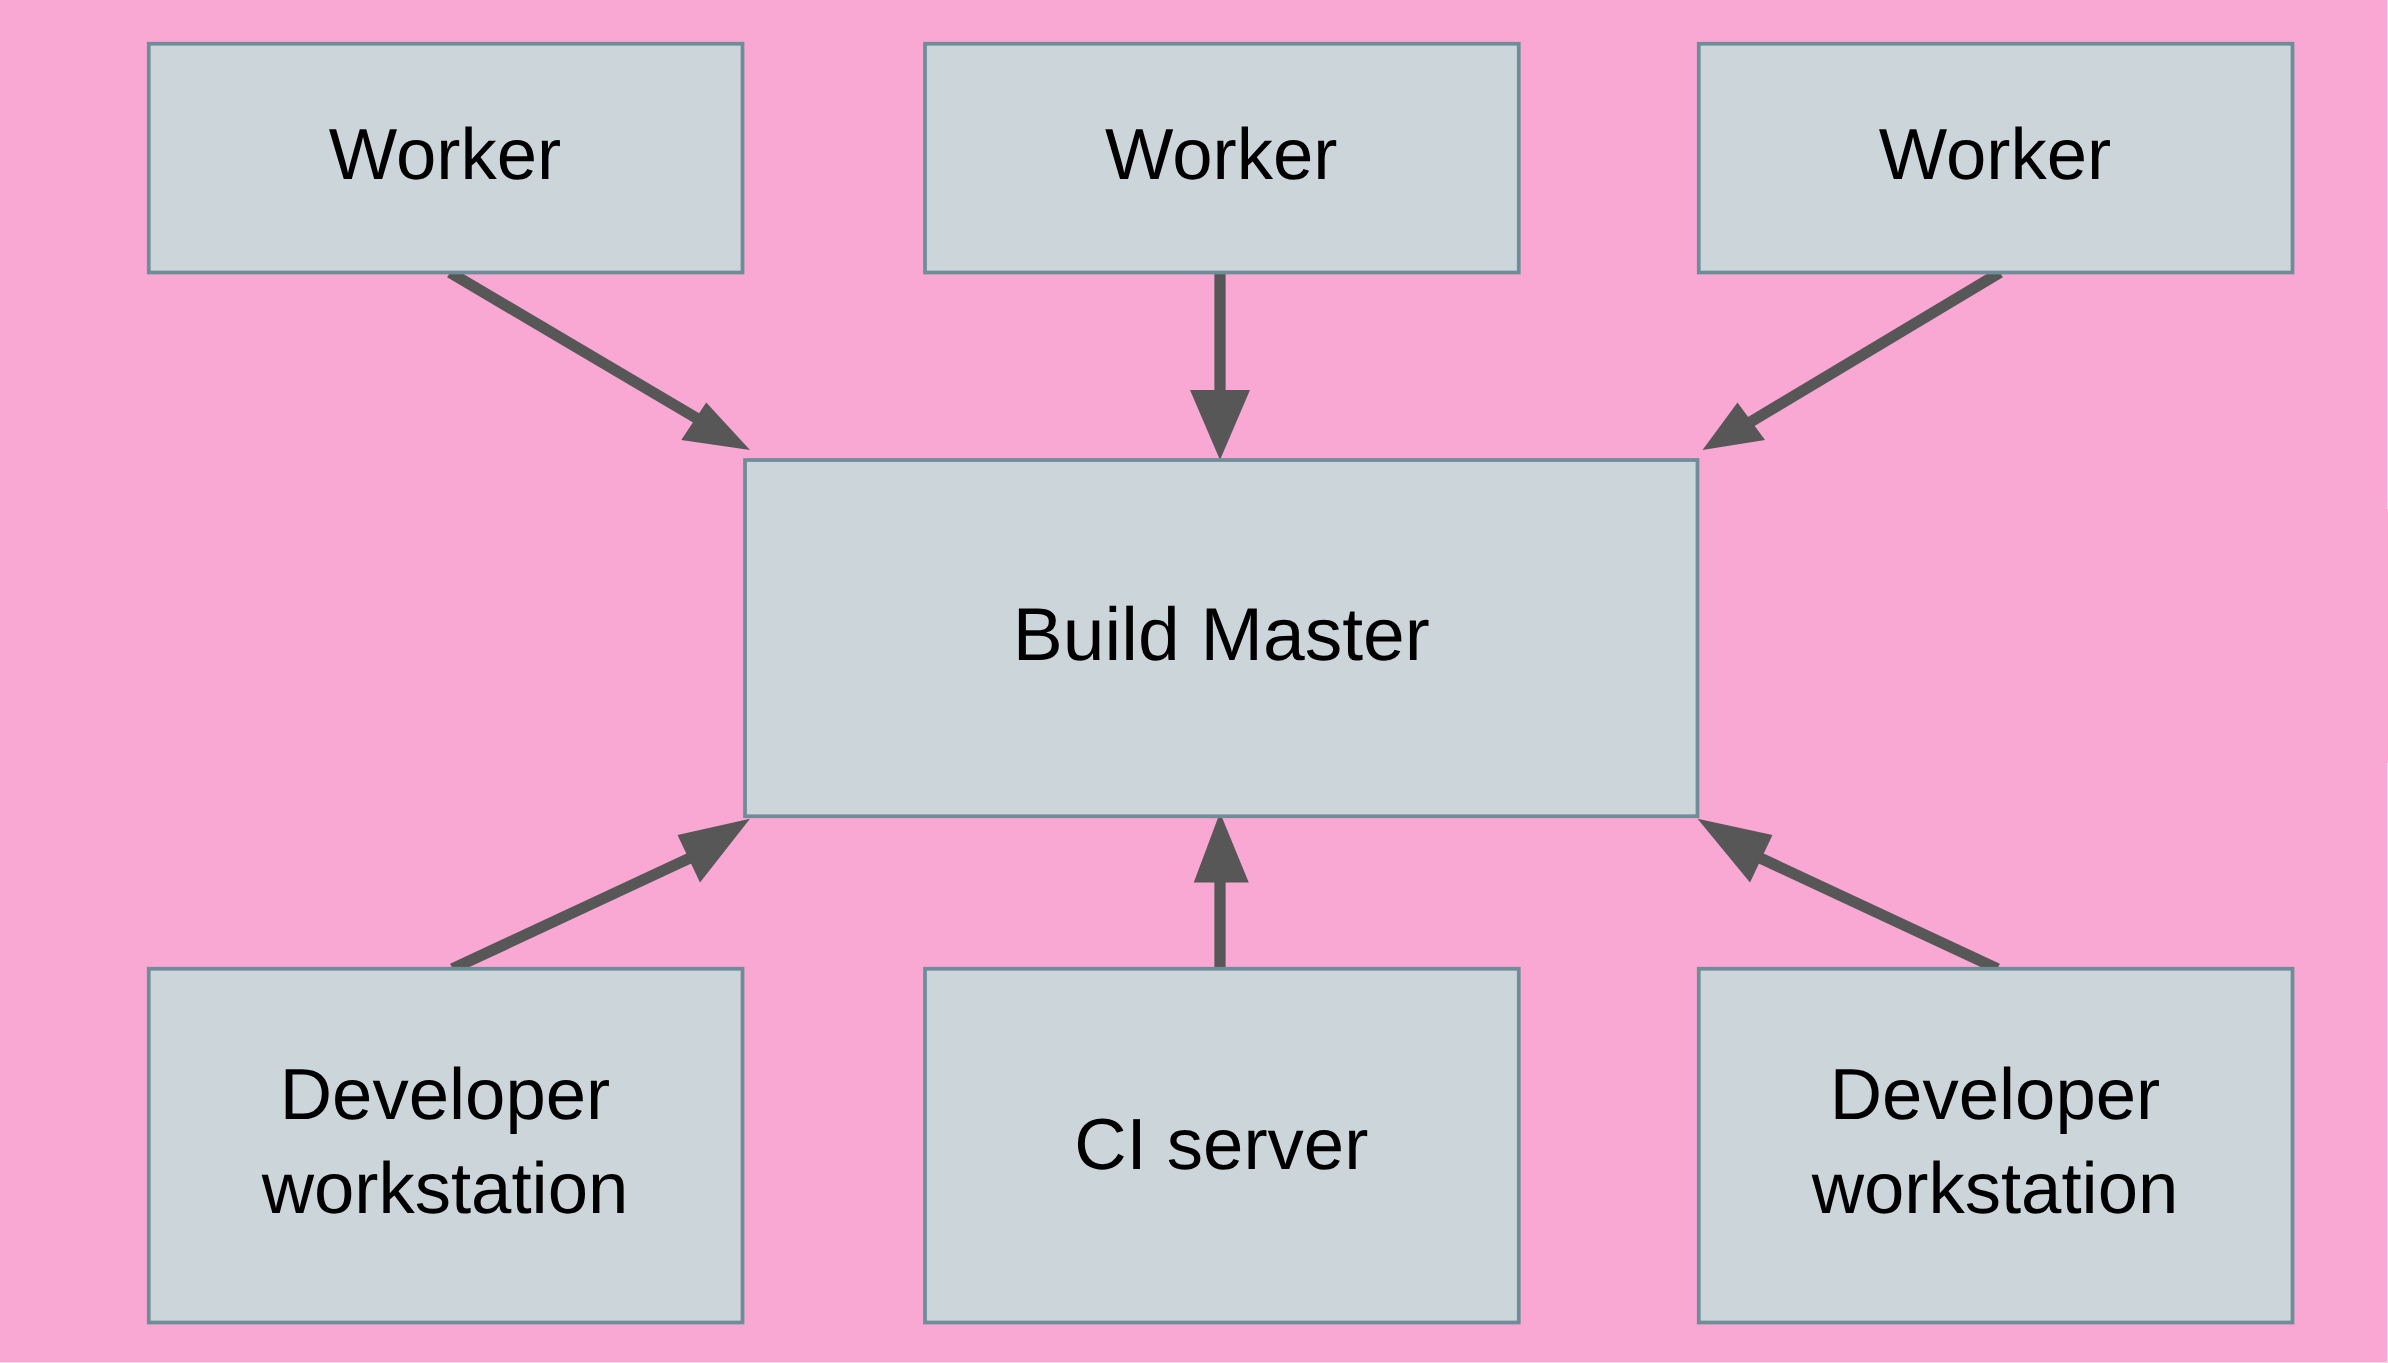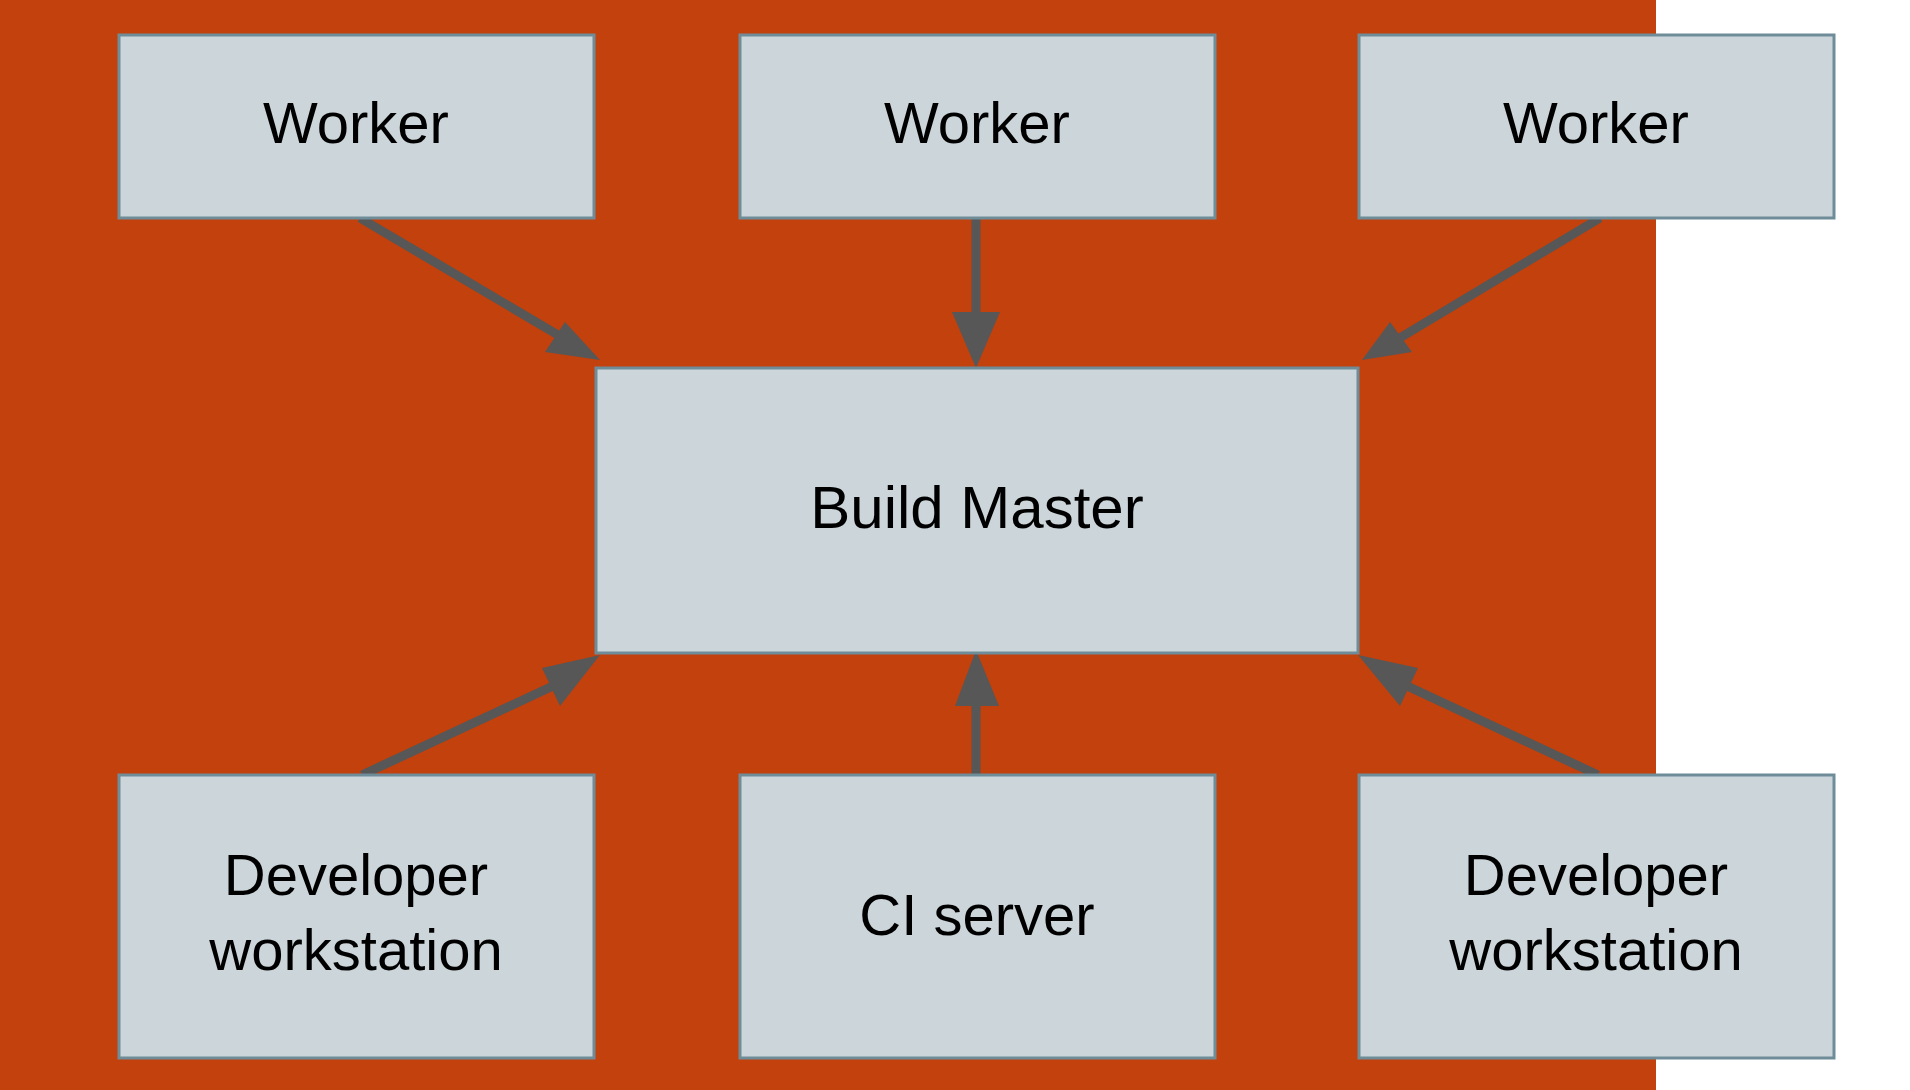--- a/index.html
+++ b/index.html
@@ -8,23 +8,23 @@
     background: #ffffff;
   }
   body {
     width: 1910px;
     height: 1090px;
     overflow: hidden;
     font-family: "Liberation Sans", sans-serif;
   }
   #diagram-canvas {
     position: relative;
-    width: 1656px;
+    width: 1910px;
     height: 1090px;
-    background: #c2410c;
+    background: #f9a8d4;
   }
   svg.diagram-svg {
     position: absolute;
     top: 0;
     left: 0;
     width: 1910px;
     height: 1090px;
     display: block;
   }
   .node-rect {

